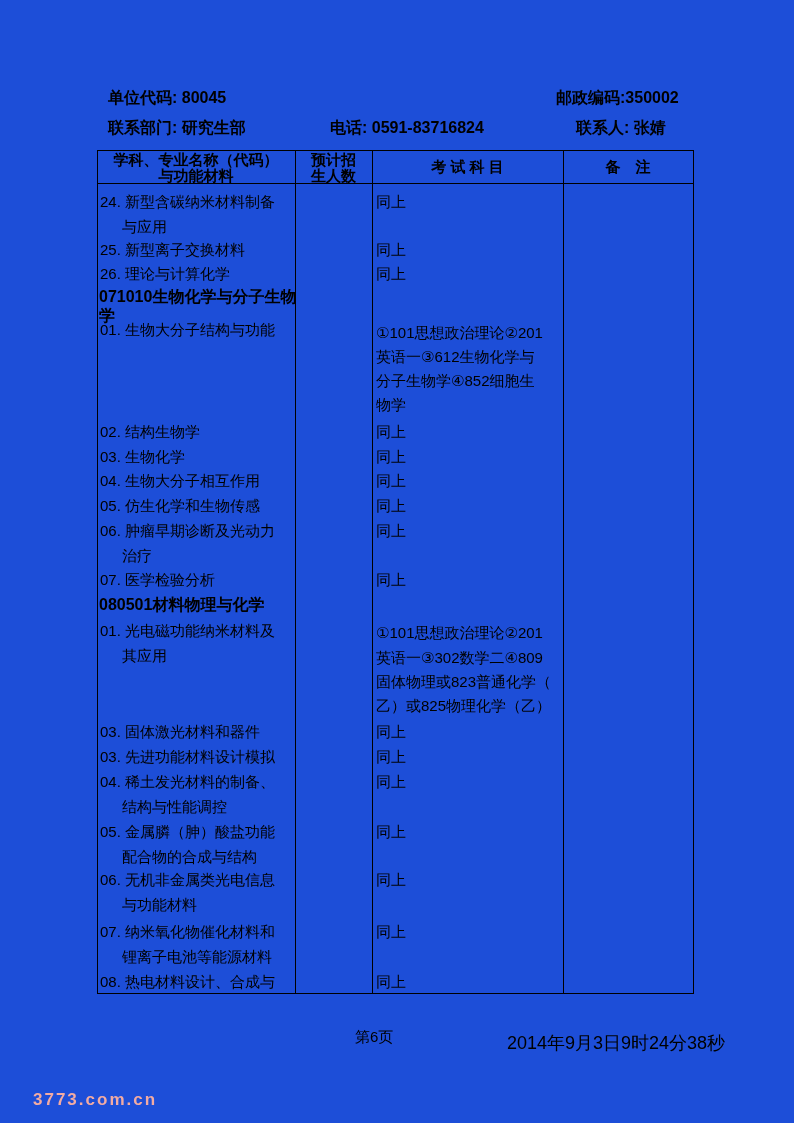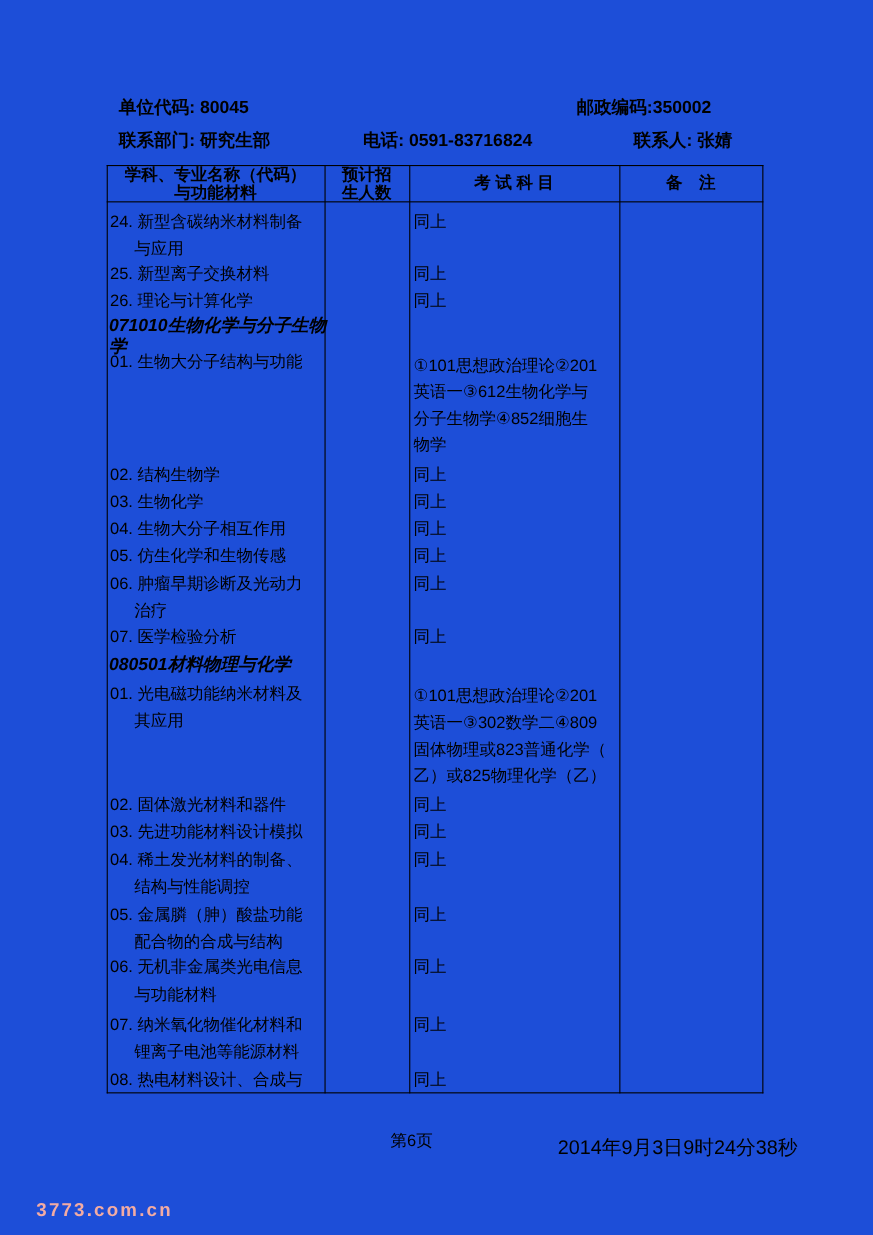--- a/index.html
+++ b/index.html
@@ -6,34 +6,34 @@
   .page{
     position:relative;width:794px;height:1123px;background:#1d4ed8;overflow:hidden;
     font-family:"Liberation Sans","DejaVu Sans",sans-serif;color:#000;
   }
   .info{position:absolute;font-size:16px;font-weight:bold;white-space:nowrap;}
   .hl{position:absolute;height:1px;background:#000;left:97px;width:597px;}
   .vl{position:absolute;width:1px;background:#000;top:150px;height:844px;}
   .th{position:absolute;font-size:15px;font-weight:bold;text-align:center;line-height:16px;white-space:nowrap;}
   .c1{position:absolute;left:100px;font-size:15px;line-height:20px;white-space:nowrap;}
   .c1.ind{left:122px;}
-  .c1.sec{left:99px;font-size:16px;font-weight:bold;font-style:italic;}
+  .c1.sec{left:99px;font-size:16px;font-weight:bold;}
   .c3{position:absolute;left:376px;font-size:15px;line-height:20px;white-space:nowrap;}
   .foot-page{position:absolute;left:355px;top:1028px;font-size:15px;}
   .foot-time{position:absolute;left:507px;top:1031px;font-size:18px;}
   .wm1{position:absolute;left:15px;top:1054px;font-size:30px;font-weight:bold;font-style:italic;letter-spacing:1px;white-space:nowrap;}
   .wm2{position:absolute;left:33px;top:1090px;font-size:17px;font-weight:bold;letter-spacing:2px;white-space:nowrap;}
 </style>
 </head>
 <body>
 
 <div class="page">
 
   <div class="info" style="left:108px;top:88px">单位代码: 80045</div>
-  <div class="info" style="left:524px;top:88px">邮政编码:350002</div>
+  <div class="info" style="left:556px;top:88px">邮政编码:350002</div>
   <div class="info" style="left:108px;top:118px">联系部门: 研究生部</div>
   <div class="info" style="left:330px;top:118px">电话: 0591-83716824</div>
   <div class="info" style="left:576px;top:118px">联系人: 张婧</div>
 
   <div class="hl" style="top:150px"></div>
   <div class="hl" style="top:183px"></div>
   <div class="hl" style="top:993px"></div>
   <div class="vl" style="left:97px"></div>
   <div class="vl" style="left:295px"></div>
   <div class="vl" style="left:372px"></div>
@@ -57,21 +57,21 @@
   <div class="c1" style="top:422px">02. 结构生物学</div>
   <div class="c1" style="top:447px">03. 生物化学</div>
   <div class="c1" style="top:471px">04. 生物大分子相互作用</div>
   <div class="c1" style="top:496px">05. 仿生化学和生物传感</div>
   <div class="c1" style="top:521px">06. 肿瘤早期诊断及光动力</div>
   <div class="c1 ind" style="top:546px">治疗</div>
   <div class="c1" style="top:570px">07. 医学检验分析</div>
   <div class="c1 sec" style="top:595px">080501材料物理与化学</div>
   <div class="c1" style="top:621px">01. 光电磁功能纳米材料及</div>
   <div class="c1 ind" style="top:646px">其应用</div>
-  <div class="c1" style="top:722px">02. 固体激光材料和器件</div>
+  <div class="c1" style="top:722px">03. 固体激光材料和器件</div>
   <div class="c1" style="top:747px">03. 先进功能材料设计模拟</div>
   <div class="c1" style="top:772px">04. 稀土发光材料的制备、</div>
   <div class="c1 ind" style="top:797px">结构与性能调控</div>
   <div class="c1" style="top:822px">05. 金属膦（胂）酸盐功能</div>
   <div class="c1 ind" style="top:847px">配合物的合成与结构</div>
   <div class="c1" style="top:870px">06. 无机非金属类光电信息</div>
   <div class="c1 ind" style="top:895px">与功能材料</div>
   <div class="c1" style="top:922px">07. 纳米氧化物催化材料和</div>
   <div class="c1 ind" style="top:947px">锂离子电池等能源材料</div>
   <div class="c1" style="top:972px">08. 热电材料设计、合成与</div>

